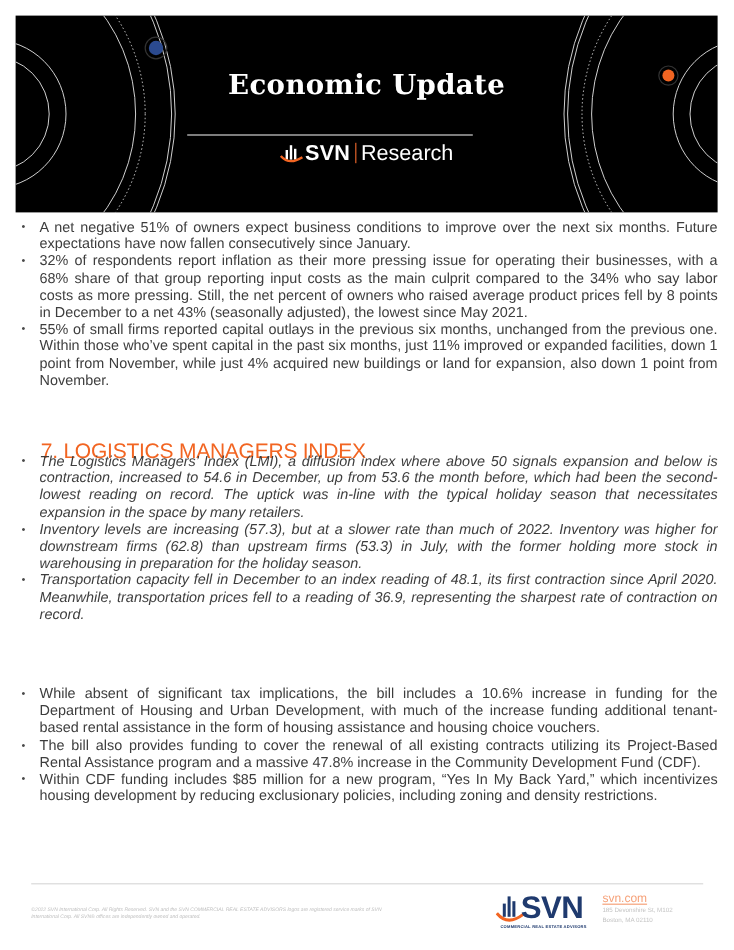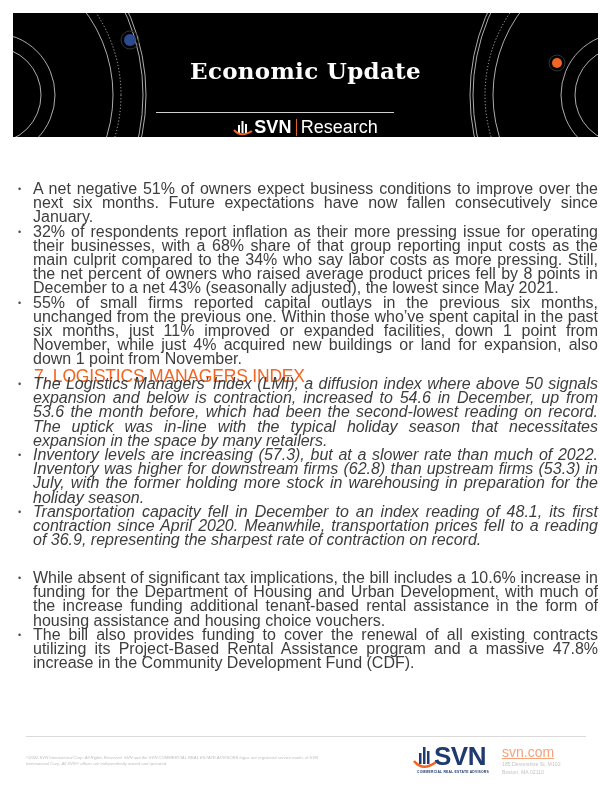--- a/index.html
+++ b/index.html
@@ -1,44 +1,44 @@
 <!DOCTYPE html>
 <html><head>
 <meta charset="utf-8">
 <style>
   html, body { margin: 0; padding: 0; background: #ffffff; }
   body { width: 612px; height: 792px; position: relative; overflow: hidden; font-family: "Liberation Sans", "DejaVu Sans", sans-serif; color: #3a3a3a; }
-  .banner { position: absolute; left: 13px; top: 13px; width: 585px; height: 124px; background: #000; overflow: hidden; }
+  .banner { position: absolute; left: 13px; top: 13px; width: 585px; height: 164px; background: #000; overflow: hidden; }
   .banner svg.orbits { position: absolute; left: 0; top: 0; }
   .banner-title { position: absolute; left: 0; right: 0; top: 44px; text-align: center; color: #ffffff; font-family: "DejaVu Serif", "Liberation Serif", serif; font-weight: bold; font-size: 23px; letter-spacing: 0.3px; }
   .banner-rule { position: absolute; left: 143px; width: 238px; top: 99px; height: 1px; background: #cfcfcf; }
   .brand { position: absolute; left: 0; right: 0; top: 104px; display: flex; justify-content: center; align-items: center; color: #fff; font-size: 18px; }
   .brand .logo-mark { display: inline-block; width: 20px; height: 18px; margin-right: 1px; }
   .brand .svn { font-weight: bold; letter-spacing: 0.2px; }
   .brand .sep { display: inline-block; width: 1px; height: 17px; background: #e0622a; margin: 0 4px 0 4px; }
   .brand .research { font-weight: normal; }
 
   .content { position: absolute; left: 18px; top: 182px; width: 580px; }
   ul.bullets { list-style: none; margin: 0; padding: 0; }
-  ul.bullets li { position: relative; padding-left: 15px; font-size: 16px; line-height: 14.2px; text-align: justify; color: #3d3d3d; }
+  ul.bullets li { position: relative; padding-left: 15px; font-size: 12px; line-height: 14.2px; text-align: justify; color: #3d3d3d; }
   ul.bullets li::before { content: "\2022"; position: absolute; left: 0; top: 0; color: #4a4a4a; font-size: 9px; }
   .section-heading { color: #f26522; font-weight: normal; font-size: 17.5px; margin: 16px; letter-spacing: -0.2px; }
   #sec7 { position: absolute; top: 168px; left: 0; }
   #sec7-list { position: absolute; top: 195px; left: 0; width: 580px; font-style: italic; }
   #sec8 { position: absolute; top: 362px; left: 0; }
   #sec8-list { position: absolute; top: 389px; left: 0; width: 580px; }
 
   .footer-rule { position: absolute; left: 26px; width: 560px; top: 736px; height: 1px; background: #d9d9d9; }
   .legal { position: absolute; left: 26px; top: 755px; width: 300px; font-size: 4.2px; line-height: 6.2px; color: #bdbdbd; font-style: italic; }
   .footer-logo { position: absolute; left: 412px; top: 741px; width: 82px; height: 36px; }
   .footer-logo .svn-big { position: absolute; left: 22px; top: 0px; font-size: 26px; font-weight: bold; color: #1f3a6e; letter-spacing: -0.5px; }
   .footer-logo .tag { position: absolute; left: 0; top: 29px; width: 82px; font-size: 3.4px; color: #1f3a6e; text-align: center; letter-spacing: 0.2px; font-weight: bold; }
   .footer-logo .mark { position: absolute; left: 1px; top: 4px; }
   .footer-contact { position: absolute; left: 502px; top: 744px; }
-  .footer-contact .site { font-size: 14px; color: #f6a27a; text-decoration: underline; }
+  .footer-contact .site { font-size: 10px; color: #f6a27a; text-decoration: underline; }
   .footer-contact .addr { font-size: 5.2px; color: #c4c4c4; line-height: 8px; }
 </style>
 </head>
 <body>
 
 <div class="banner">
   <svg class="orbits" width="585" height="164" viewBox="0 0 585 164">
     <g fill="none" stroke="#d8d8d8" stroke-width="0.8">
 
       <circle cx="-20" cy="82" r="62"></circle>
@@ -85,20 +85,21 @@
   <h2 id="sec7" class="section-heading">7. LOGISTICS MANAGERS INDEX</h2>
   <ul id="sec7-list" class="bullets">
     <li>The Logistics Managers’ Index (LMI), a diffusion index where above 50 signals expansion and below is contraction, increased to 54.6 in December, up from 53.6 the month before, which had been the second-lowest reading on record. The uptick was in-line with the typical holiday season that necessitates expansion in the space by many retailers.</li>
     <li>Inventory levels are increasing (57.3), but at a slower rate than much of 2022. Inventory was higher for downstream firms (62.8) than upstream firms (53.3) in July, with the former holding more stock in warehousing in preparation for the holiday season.</li>
     <li>Transportation capacity fell in December to an index reading of 48.1, its first contraction since April 2020. Meanwhile, transportation prices fell to a reading of 36.9, representing the sharpest rate of contraction on record.</li>
   </ul>
 
   <ul id="sec8-list" class="bullets">
     <li>While absent of significant tax implications, the bill includes a 10.6% increase in funding for the Department of Housing and Urban Development, with much of the increase funding additional tenant-based rental assistance in the form of housing assistance and housing choice vouchers.</li>
     <li>The bill also provides funding to cover the renewal of all existing contracts utilizing its Project-Based Rental Assistance program and a massive 47.8% increase in the Community Development Fund (CDF).</li>
+    <li>Within CDF funding includes $85 million for a new program, “Yes In My Back Yard,” which incentivizes housing development by reducing exclusionary policies, including zoning and density restrictions.</li>
   </ul>
 </div>
 
 <div class="footer-rule"></div>
 <div class="legal">©2022 SVN International Corp. All Rights Reserved. SVN and the SVN COMMERCIAL REAL ESTATE ADVISORS logos are registered service marks of SVN International Corp. All SVN® offices are independently owned and operated.</div>
 <div class="footer-logo">
   <svg class="mark" width="24" height="24" viewBox="0 0 24 24">
     <rect x="6" y="8" width="2.5" height="11" fill="#1f3a6e"></rect>
     <rect x="10" y="2" width="2.5" height="17" fill="#1f3a6e"></rect>
     <rect x="14" y="6" width="2.5" height="13" fill="#1f3a6e"></rect>

